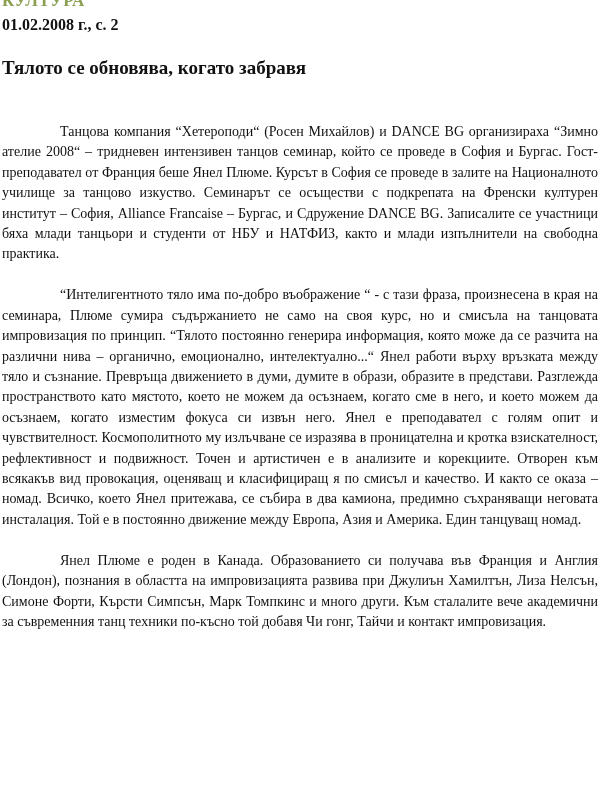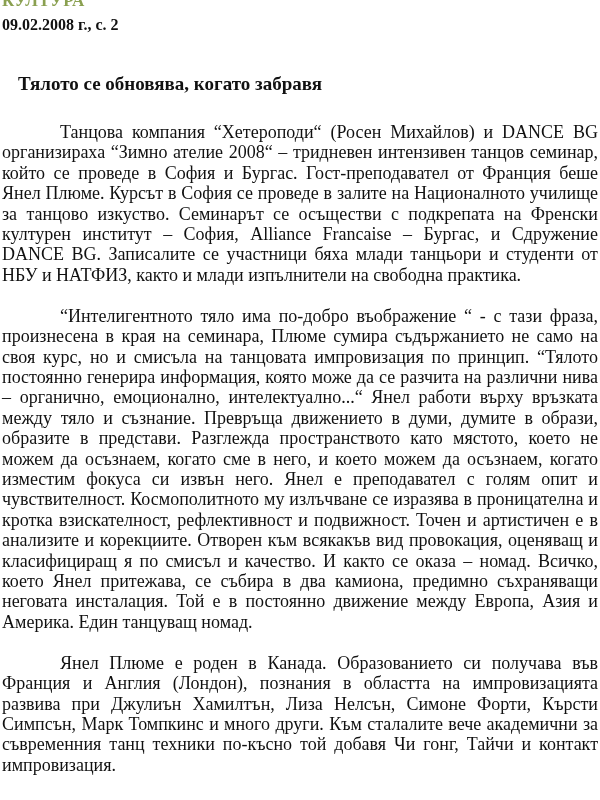--- a/index.html
+++ b/index.html
@@ -32,40 +32,40 @@
       font-size: 16px;
       font-weight: bold;
       margin: 0;
     }
     .article-title {
       position: absolute;
       left: 2px;
       top: 57px;
       font-size: 19px;
       font-weight: bold;
-      margin: 16px;
+      margin: 0;
     }
     .article-body {
       position: absolute;
       left: 2px;
       top: 122px;
       width: 596px;
     }
     .para {
       margin: 0 0 20.5px 0;
-      font-size: 18px;
+      font-size: 14px;
       line-height: 20.4px;
       text-align: justify;
       text-indent: 58px;
     }
   </style>
 </head>
 <body>
 
 <div class="section-label">КУЛТУРА</div>
-<div class="issue-line">09.02.2008 г., с. 2</div>
+<div class="issue-line">01.02.2008 г., с. 2</div>
 <h1 class="article-title">Тялото се обновява, когато забравя</h1>
 
 <div class="article-body">
   <p class="para">Танцова компания “Хетероподи“ (Росен Михайлов) и DANCE BG организираха “Зимно ателие 2008“ – тридневен интензивен танцов семинар, който се проведе в София и Бургас. Гост-преподавател от Франция беше Янел Плюме. Курсът в София се проведе в залите на Националното училище за танцово изкуство. Семинарът се осъществи с подкрепата на Френски културен институт – София, Alliance Francaise – Бургас, и Сдружение DANCE BG. Записалите се участници бяха млади танцьори и студенти от НБУ и НАТФИЗ, както и млади изпълнители на свободна практика.</p>
   <p class="para">“Интелигентното тяло има по-добро въображение “ - с тази фраза, произнесена в края на семинара, Плюме сумира съдържанието не само на своя курс, но и смисъла на танцовата импровизация по принцип. “Тялото постоянно генерира информация, която може да се разчита на различни нива – органично, емоционално, интелектуално...“ Янел работи върху връзката между тяло и съзнание. Превръща движението в думи, думите в образи, образите в представи. Разглежда пространството като мястото, което не можем да осъзнаем, когато сме в него, и което можем да осъзнаем, когато изместим фокуса си извън него. Янел е преподавател с голям опит и чувствителност. Космополитното му излъчване се изразява в проницателна и кротка взискателност, рефлективност и подвижност. Точен и артистичен е в анализите и корекциите. Отворен към всякакъв вид провокация, оценяващ и класифициращ я по смисъл и качество. И както се оказа – номад. Всичко, което Янел притежава, се събира в два камиона, предимно съхраняващи неговата инсталация. Той е в постоянно движение между Европа, Азия и Америка. Един танцуващ номад.</p>
   <p class="para">Янел Плюме е роден в Канада. Образованието си получава във Франция и Англия (Лондон), познания в областта на импровизацията развива при Джулиън Хамилтън, Лиза Нелсън, Симоне Форти, Кърсти Симпсън, Марк Томпкинс и много други. Към сталалите вече академични за съвременния танц техники по-късно той добавя Чи гонг, Тайчи и контакт импровизация.</p>
 </div>
 
 </body></html>

